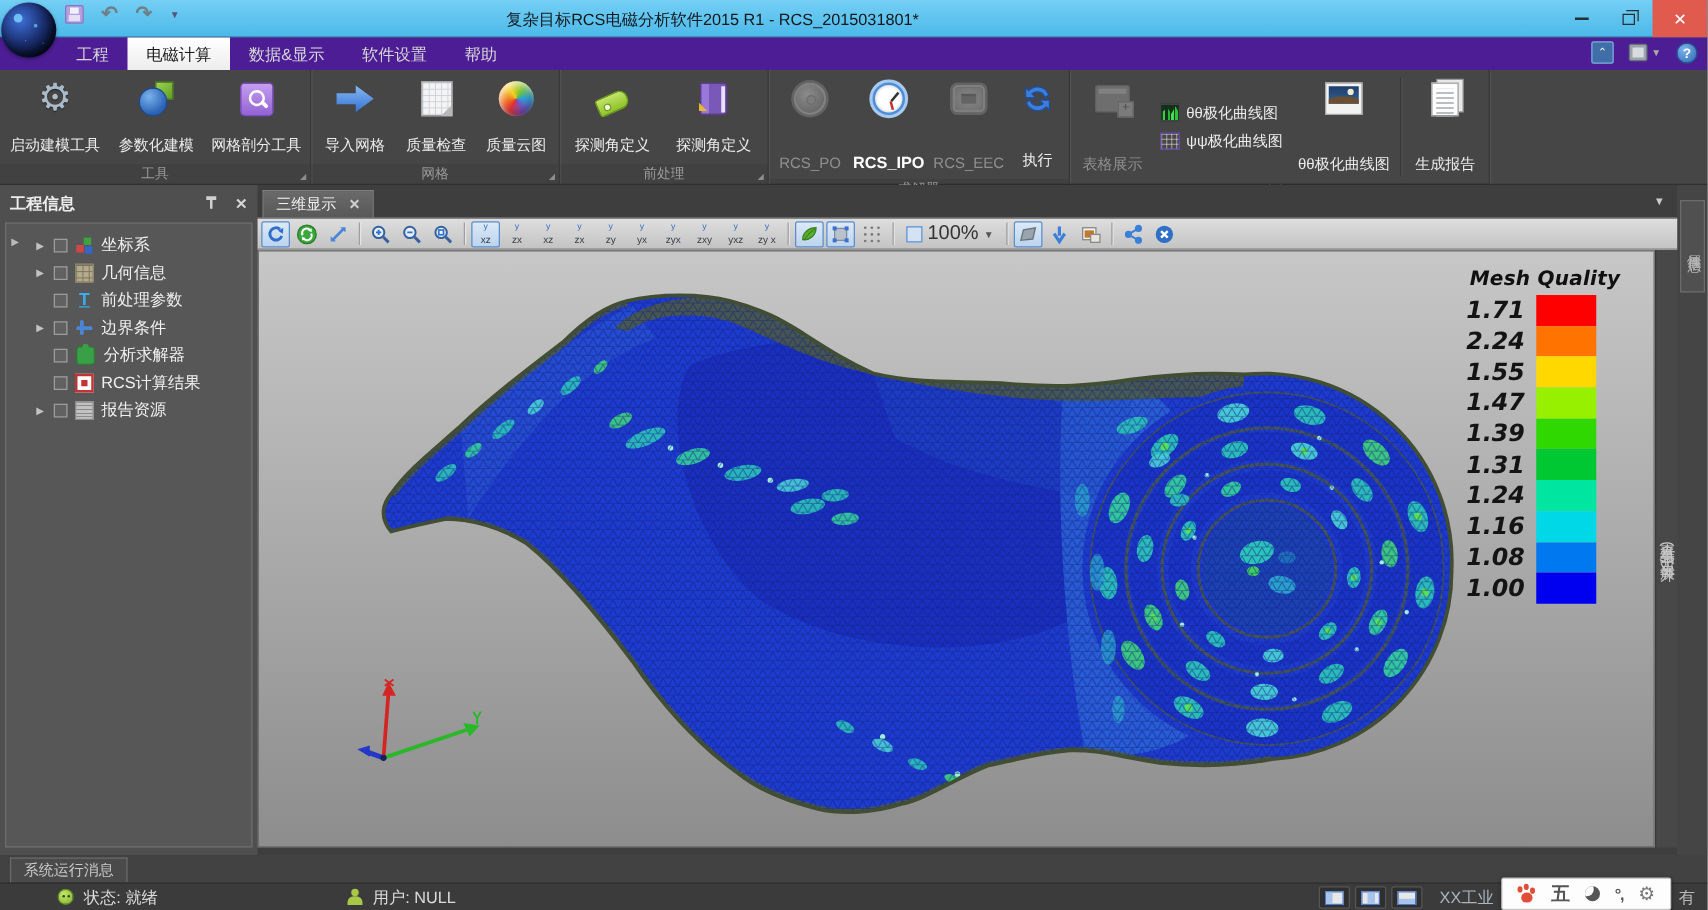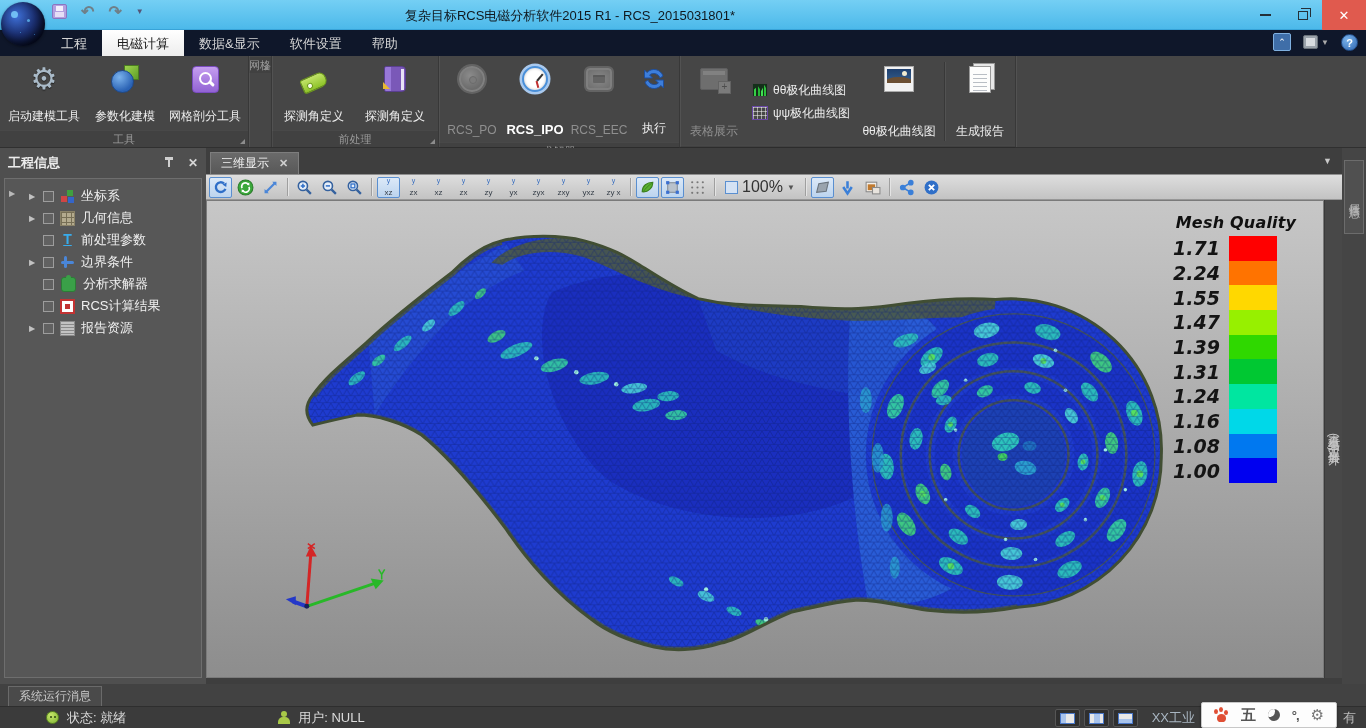--- a/index.html
+++ b/index.html
@@ -24,21 +24,21 @@
   .title { position:absolute; left:570px; top:7px; transform:translateX(-50%); color:#10181e;
     font-size:13px; white-space:nowrap; font-weight:500;}
   .wincontrols { position:absolute; right:0; top:0; height:30px; display:flex; align-items:stretch; }
   .wc { width:38px; display:flex; align-items:center; justify-content:center; color:#243038; font-size:13px; }
   .wc-close { background:#e05a4e; color:#fff; width:44px; }
   .wc-max .sq { width:10px; height:9px; border:1.5px solid #243038; position:relative; background:transparent;}
   .wc-max .sq::before { content:""; position:absolute; left:2px; top:-4px; width:9px; height:8px; border:1.5px solid #243038; border-bottom:none; border-left:none;}
   .wc-min .bar { width:11px; height:2px; background:#243038; }
 
   
-  .menubar { position:absolute; left:0; top:30px; width:100%; height:26px; background:#0f172a; }
+  .menubar { position:absolute; left:0; top:30px; width:100%; height:26px; background:#4c1d95; }
   .menutabs { position:absolute; left:46px; top:0; height:26px; display:flex; }
   .mtab { padding:5px 15px 0 15px; height:26px; color:#d6d6d6; font-size:13px; cursor:default; }
   .mtab.active { background:linear-gradient(#ffffff,#ededed); color:#1a1a1a; }
   .menubar-right { position:absolute; right:8px; top:3px; display:flex; align-items:center; gap:12px; }
   .mb-collapse { width:18px; height:18px; background:#3f6ea8; border:1px solid #7fb0e0; border-radius:2px;
     color:#fff; font-size:9px; text-align:center; line-height:16px; }
   .mb-style { display:flex; align-items:center; gap:3px; }
   .mb-style .monitor { width:15px; height:14px; background:#9aa2aa; border:1px solid #6a727a; border-radius:2px; position:relative;}
   .mb-style .monitor::before{content:"";position:absolute;inset:2px;background:#d8dce0;}
   .mb-style .drop { font-size:8px; color:#aaa; }
@@ -308,20 +308,40 @@
           <div class="rbtn" style="width: 82px;">
             <div class="ricon">
               <div class="i-meshtool"></div>
             </div>
             <span class="rlabel">网格剖分工具</span>
           </div>
         </div>
         <div class="rfoot">工具</div>
       </div>
       <div class="rgroup">
+        <div class="rbtns">
+          <div class="rbtn" style="width: 66px;">
+            <div class="ricon">
+              <div class="i-import"></div>
+            </div>
+            <span class="rlabel">导入网格</span>
+          </div>
+          <div class="rbtn" style="width: 64px;">
+            <div class="ricon">
+              <div class="i-gridpaper"></div>
+            </div>
+            <span class="rlabel">质量检查</span>
+          </div>
+          <div class="rbtn" style="width: 64px;">
+            <div class="ricon">
+              <div class="i-rainbow"></div>
+            </div>
+            <span class="rlabel">质量云图</span>
+          </div>
+        </div>
         <div class="rfoot">网格</div>
       </div>
       <div class="rgroup">
         <div class="rbtns">
           <div class="rbtn" style="width: 80px;">
             <div class="ricon">
               <div class="i-tag"></div>
             </div>
             <span class="rlabel">探测角定义</span>
           </div>

